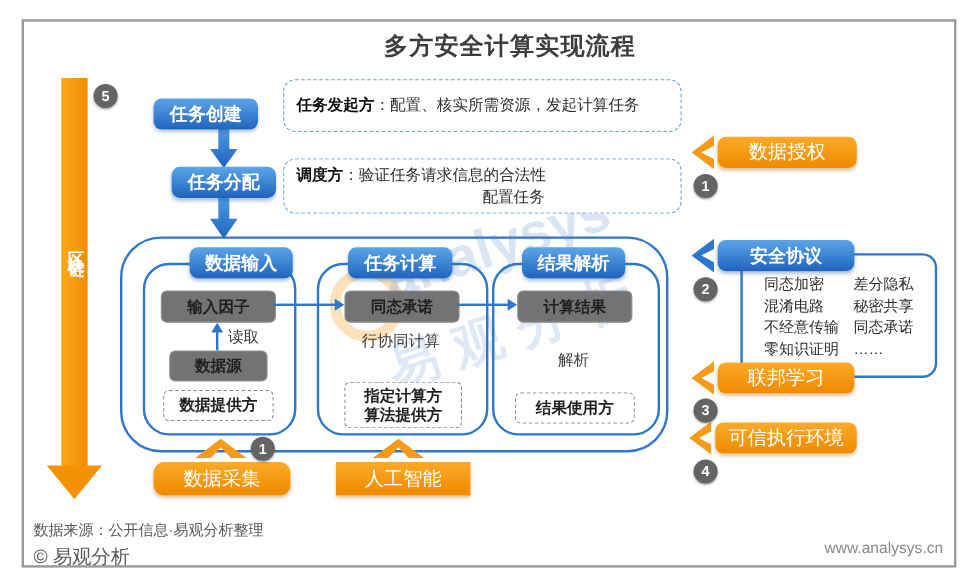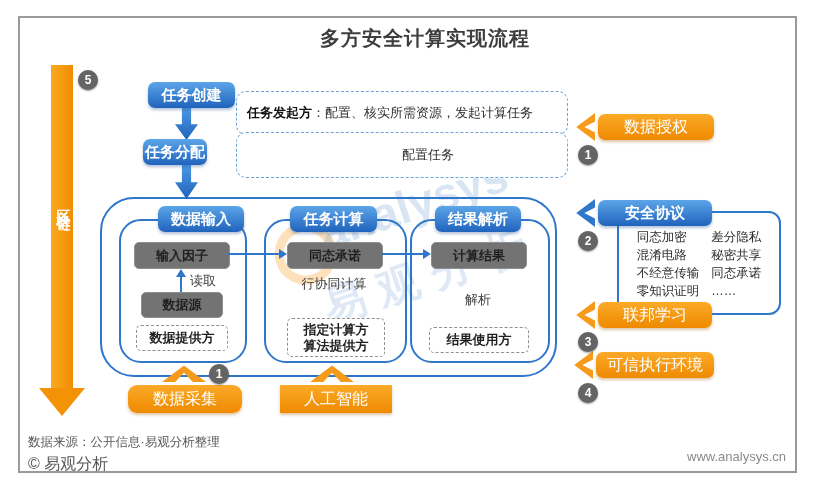--- a/index.html
+++ b/index.html
@@ -50,30 +50,31 @@
   <div class="wm-ring"></div>
   <div class="wm-t1">analysys</div>
   <div class="wm-t2">易观分析</div>
 </div>
 
 <div class="abs leftbar"></div>
 <div class="abs leftbar-head"></div>
 <div class="abs leftbar-label">区块链</div>
 <div class="abs badge" style="left:78px;top:70px;">5</div>
 
-<div class="abs bluebox" style="left:148px;top:82px;width:87px;height:26px;">任务创建</div>
+<div class="abs bluebox" style="left:128px;top:82px;width:87px;height:26px;">任务创建</div>
 <div class="abs bigarrow" style="left:175px;top:107px;width:23px;height:33px;"></div>
-<div class="abs bluebox" style="left:143px;top:139px;width:64px;height:26px;">任务分配</div>
+<div class="abs bluebox" style="left:143px;top:139px;width:87px;height:26px;">任务分配</div>
 <div class="abs bigarrow" style="left:175px;top:164px;width:23px;height:35px;"></div>
 
-<div class="abs descbox" style="left:236px;top:91px;width:310px;height:38px;">
+<div class="abs descbox" style="left:236px;top:66px;width:310px;height:38px;">
   <div><span class="lbl">任务发起方</span><span>：</span><span>配置、核实所需资源，发起计算任务</span></div>
 </div>
 
 <div class="abs descbox" style="left:236px;top:132px;width:310px;height:40px;">
+  <div><span class="lbl">调度方</span><span>：</span><span>验证任务请求信息的合法性</span></div>
   <div style="padding-left:52px;text-align:center;"><span>配置任务</span></div>
 </div>
 
 <div class="abs container"></div>
 
 <div class="abs col" style="left:119px;top:219px;width:124px;height:140px;"></div>
 <div class="abs bluebox" style="left:138px;top:206px;width:86px;height:26px;margin-left:20px;">数据输入</div>
 <div class="abs whitebox" style="left:134px;top:242px;width:94px;height:25px;">输入因子</div>
 <div class="abs tri-up" style="left:176px;top:269px;"></div>
 <div class="abs vline" style="left:180px;top:276px;height:16px;"></div>

